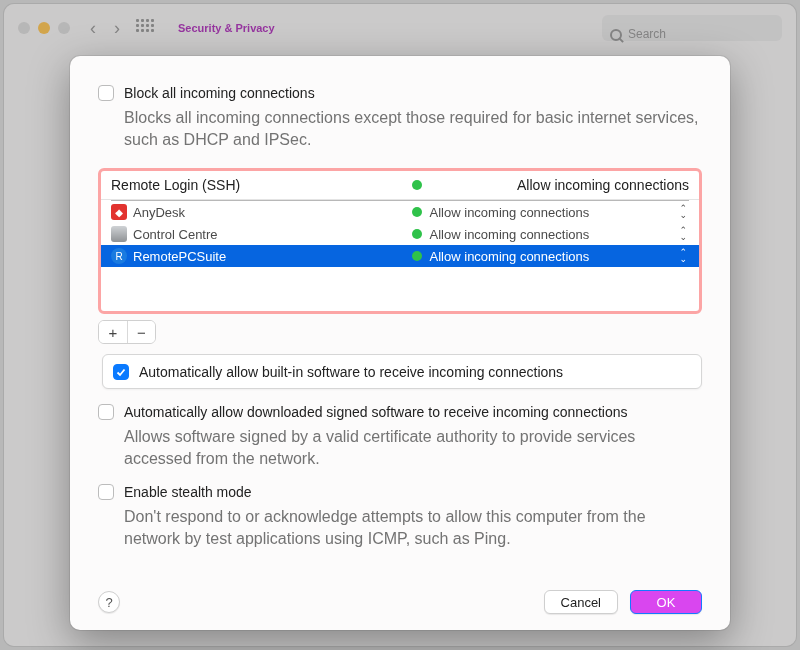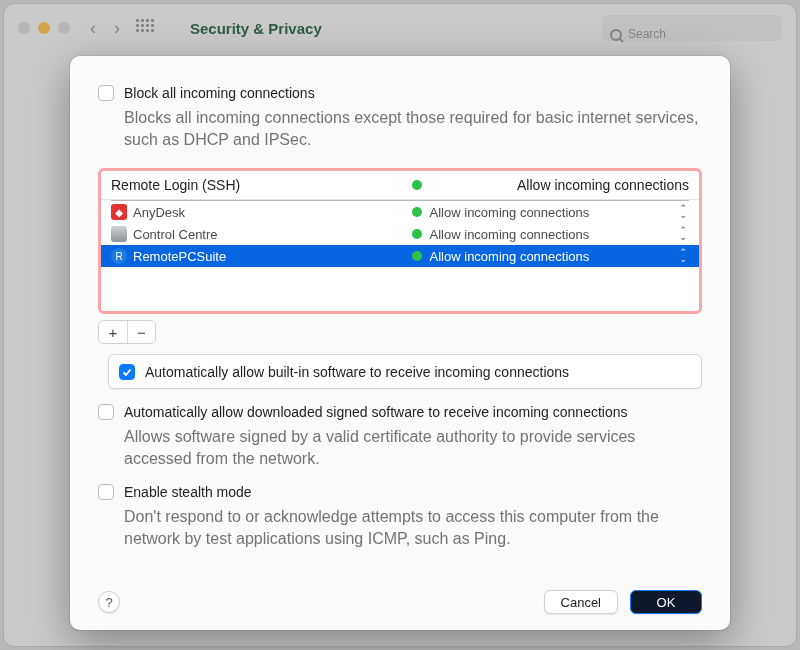--- a/index.html
+++ b/index.html
@@ -32,21 +32,21 @@
     border-top-right-radius: 10px;
   }
   .traffic { display: flex; gap: 8px; }
   .traffic .dot { width: 12px; height: 12px; border-radius: 50%; }
   .traffic .red { background: #d0d0d0; }
   .traffic .yellow { background: #f6b73c; }
   .traffic .green { background: #d0d0d0; }
   .nav-arrows { display: flex; gap: 18px; margin-left: 10px; color: #8a8a8a; font-size: 18px; }
   .grid-icon { width: 18px; height: 18px; display: grid; grid-template-columns: repeat(4,3px); grid-template-rows: repeat(3,3px); gap: 2px; margin-left: 6px;}
   .grid-icon span { background: #8a8a8a; border-radius: 1px; }
-  .bg-title { font-weight: 600; font-size: 15px; color: #14532d; margin-left: 26px; }
+  .bg-title { font-weight: 600; font-size: 11px; color: #a21caf; margin-left: 14px; }
   .search-field {
     margin-left: auto;
     width: 180px;
     height: 26px;
     background: #e0dfe0;
     border-radius: 6px;
     display: flex;
     align-items: flex-end;
     padding: 0 8px;
     color: #8a8a8a;
@@ -156,21 +156,21 @@
   .seg button + button { border-left:1px solid #d9d9d9;}
   
   .highlight-box {
     border:1px solid #d6d6d6;
     border-radius:6px;
     background:#fff;
     padding:8px 10px;
     display:flex;
     align-items:center;
     gap:10px;
-    margin: 10px 0 14px 10px;
+    margin: 10px 0 14px 4px;
     box-shadow: 0 1px 2px rgba(0,0,0,0.05);
   }
   
   .footer {
     margin-top:auto;
     display:flex;
     align-items:center;
     padding-top:10px;
   }
   .help {
@@ -190,21 +190,21 @@
     border-radius:6px;
     border:1px solid #cfcfcf;
     background:#fff;
     font-size:13px;
     color:#222;
     padding: 0 16px;
     cursor:pointer;
     box-shadow: 0 1px 1px rgba(0,0,0,0.08);
   }
   .btn.primary {
-    background:#0f172a;
+    background:#d946ef;
     border-color:#147aff;
     color:#fff;
   }
   .chev-stack { display:flex; flex-direction:column; line-height:7px; font-size:9px; margin-left:auto; margin-right:2px;}
 </style>
 </head>
 <body>
 
 <div class="bg-window">
   <div class="bg-titlebar">
@@ -329,21 +329,21 @@
     <div class="opt-label">Automatically allow downloaded signed software to receive incoming connections</div>
   </div>
   <div class="opt-desc">Allows software signed by a valid certificate authority to provide services accessed from the network.</div>
 
   <div class="option">
     <div class="checkbox">
       
     </div>
     <div class="opt-label">Enable stealth mode</div>
   </div>
-  <div class="opt-desc">Don't respond to or acknowledge attempts to access this computer from the network by test applications using ICMP, such as Ping.</div>
+  <div class="opt-desc">Don't respond to or acknowledge attempts to allow this computer from the network by test applications using ICMP, such as Ping.</div>
 
   <div class="footer">
     <div class="help">
       <span>?</span>
     </div>
     <div class="btns">
       <button class="btn">Cancel</button>
       <button class="btn primary">OK</button>
     </div>
   </div>

